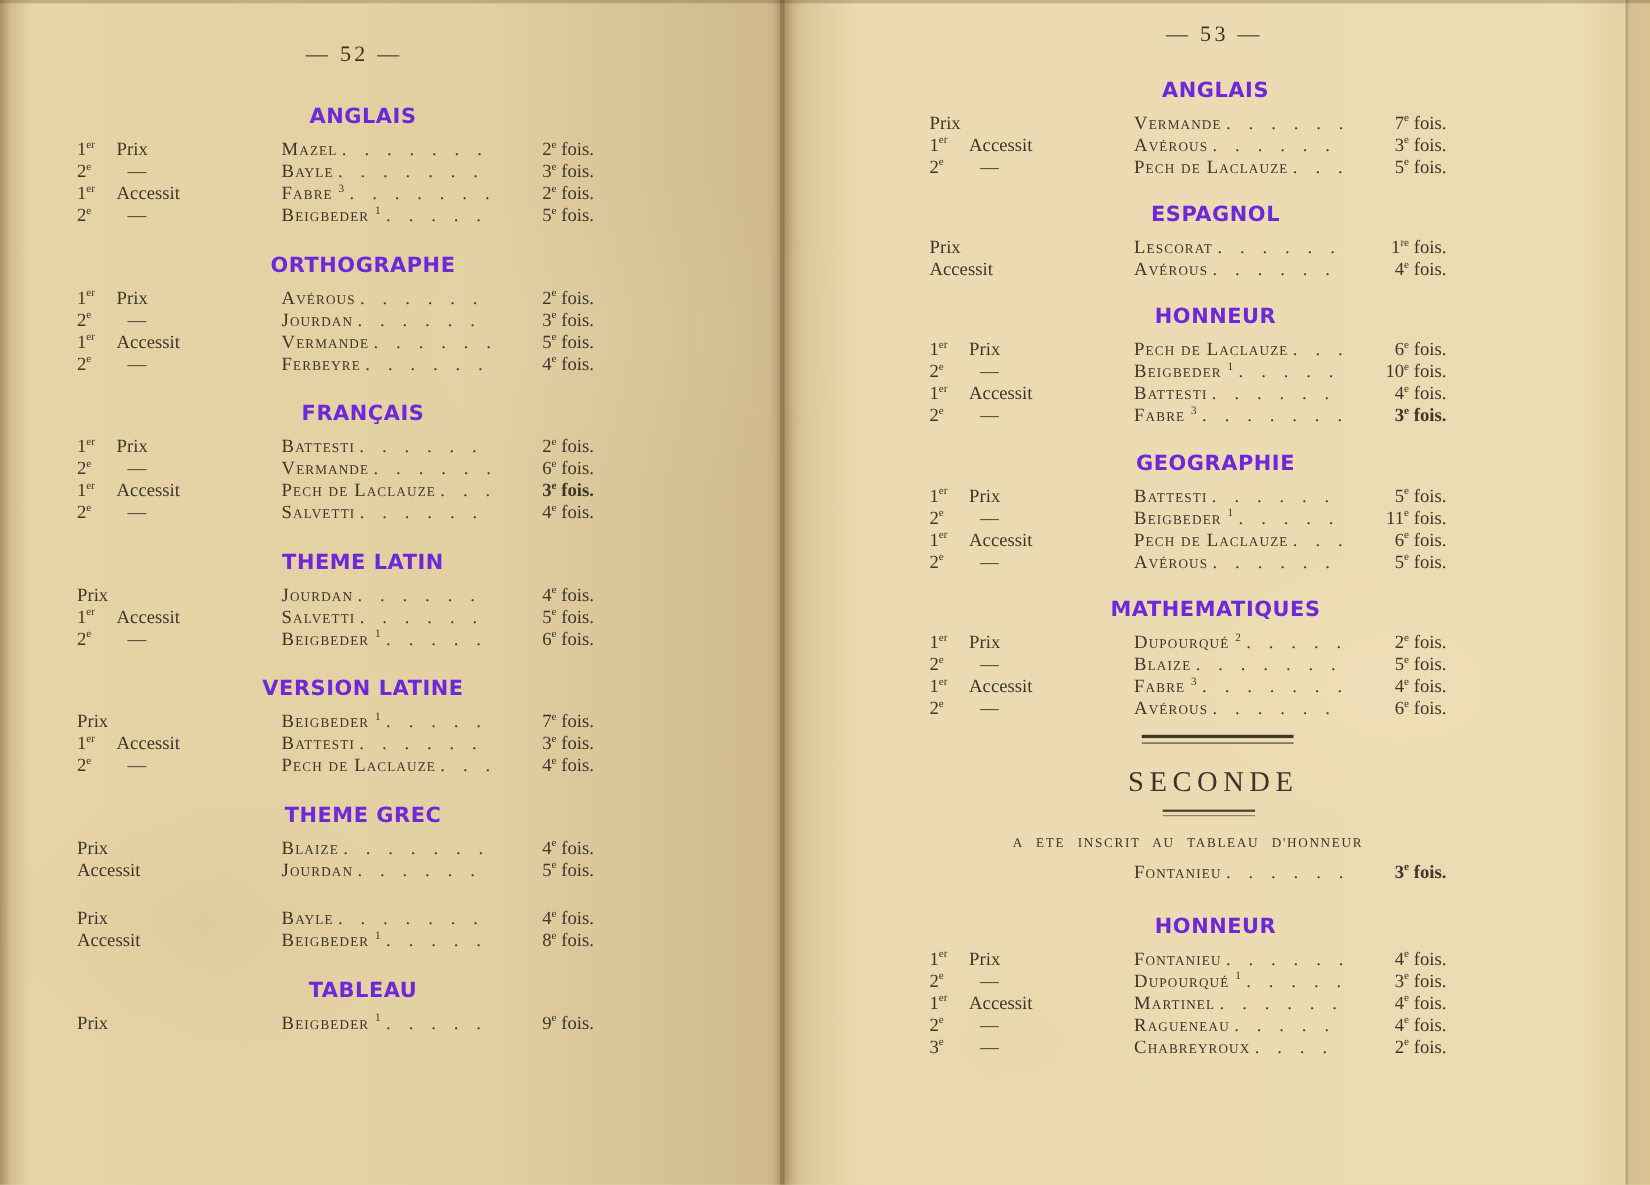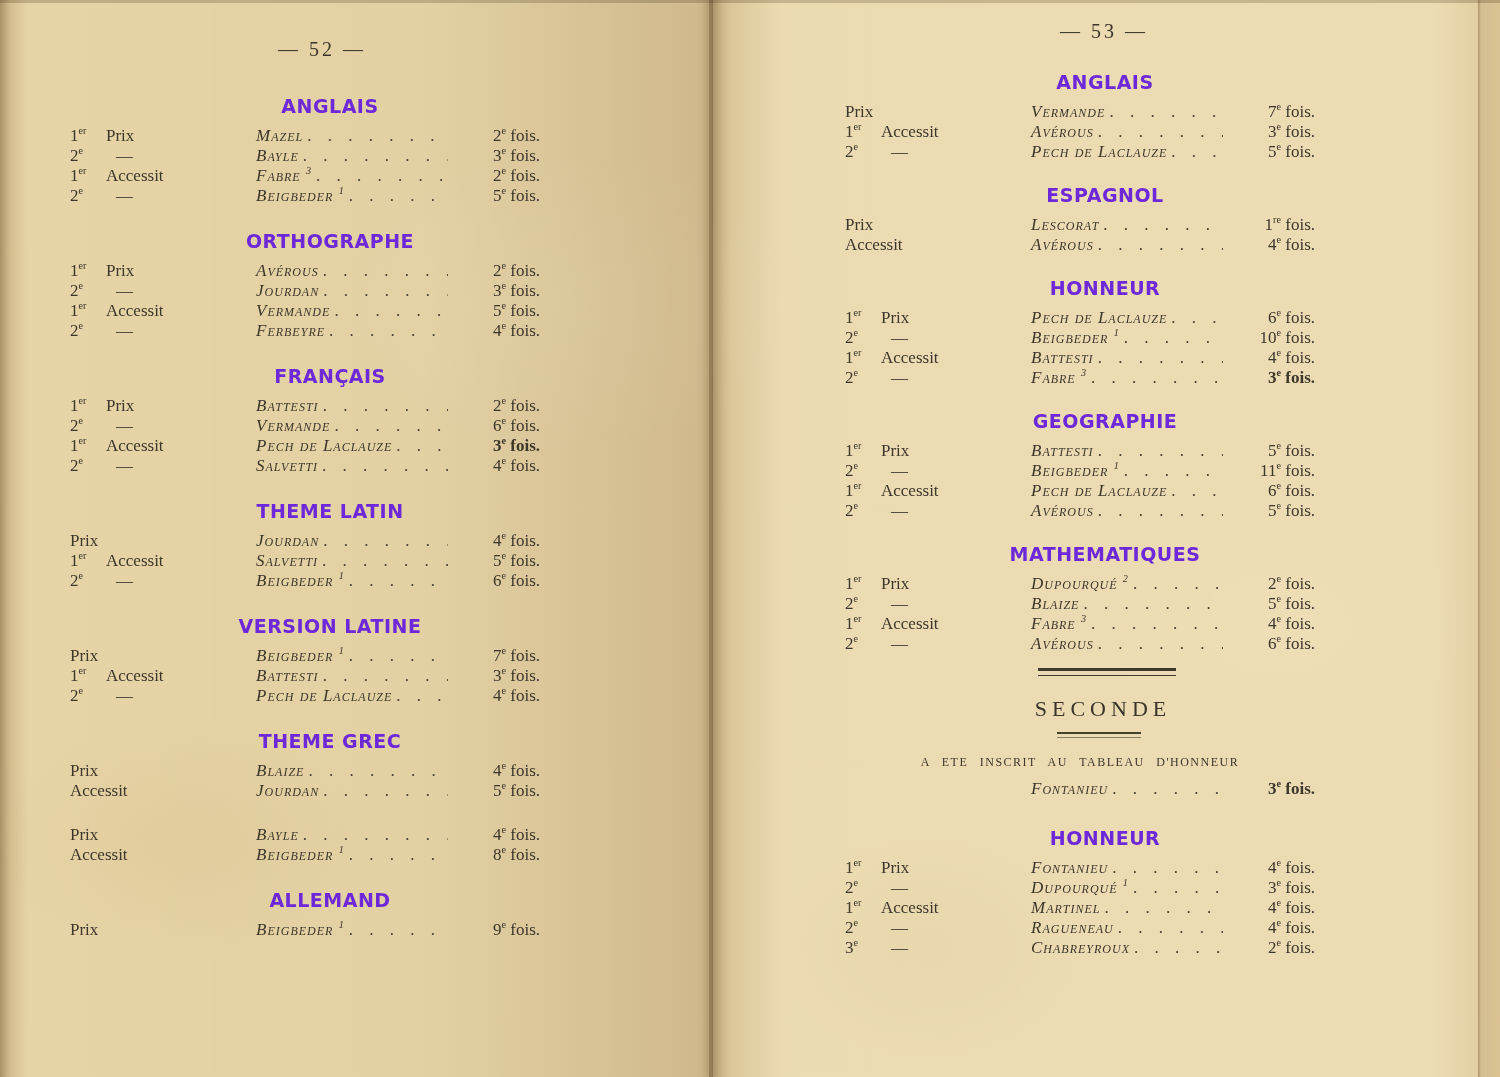--- a/index.html
+++ b/index.html
@@ -39,31 +39,31 @@
   .content-right .section:first-child{margin-top:28px;}
   .sec-title{
     font-family:"DejaVu Sans", sans-serif;font-weight:bold;font-size:19px;
     letter-spacing:.5px;text-align:center;padding-left:50px;margin:0 0 9px 0;color:#6d28d9;
   }
   .row{display:flex;align-items:baseline;height:20px;font-size:17px;white-space:nowrap;}
   .label{width:186px;flex:none;}
   .rank{display:inline-block;width:36px;}
   .word.it{}
   .word.dash{margin-left:10px;letter-spacing:0;}
-  .name{font-variant:small-caps;letter-spacing:1px;flex:none;font-style:italic;}
+  .name{font-variant:small-caps;letter-spacing:1px;flex:none;}
   .leader{flex:1;overflow:hidden;margin:0 6px 0 4px;color:#48402f;}
   .leader::after{content:". . . . . . . . . . . . . . . . . . . . . . . . .";letter-spacing:6px;}
   .fois{flex:none;width:86px;text-align:right;}
   .fois.bold, .row .fois.bold sup{font-weight:bold;}
   sup{font-size:.6em;line-height:0;}
 
   
   .divider{width:138px;height:4px;margin:14px 0 0 193px;
     border-top:3px solid #3f382c;border-bottom:1px solid #3f382c;}
-  .seconde{margin:20px 0 0 0;font-weight:normal;font-size:22px;letter-spacing:5px;
+  .seconde{margin:20px 0 0 0;font-weight:normal;font-size:26px;letter-spacing:5px;
     text-align:center;padding-left:46px;color:#3a342a;}
   .title-rule{width:84px;height:3px;margin:10px 0 0 212px;
     border-top:2px solid #46402f;border-bottom:1px solid rgba(70,64,47,.6);}
   .inscription{margin-top:17px;font-size:12px;letter-spacing:1.5px;word-spacing:7px;
     text-align:center;color:#3c362b;}
   .fontanieu-row{margin-top:9px;}
   .honneur .section{margin-top:18px;}
 </style>
 </head>
 <body>
@@ -226,21 +226,21 @@
             <span class="fois">4<sup>e</sup> fois.</span>
           </div>
           <div class="row">
             <span class="label"><span class="word it">Accessit</span></span>
             <span class="name">Beigbeder <sup>1</sup></span>
             <span class="leader"></span>
             <span class="fois">8<sup>e</sup> fois.</span>
           </div>
         </div>
         <div class="section">
-          <div class="sec-title">ALLEMAND</div>
+          <div class="sec-title">TABLEAU</div>
           <div class="row">
             <span class="label"><span class="word it">Prix</span></span>
             <span class="name">Beigbeder <sup>1</sup></span>
             <span class="leader"></span>
             <span class="fois">9<sup>e</sup> fois.</span>
           </div>
         </div>
       </div>
   </div>
 

